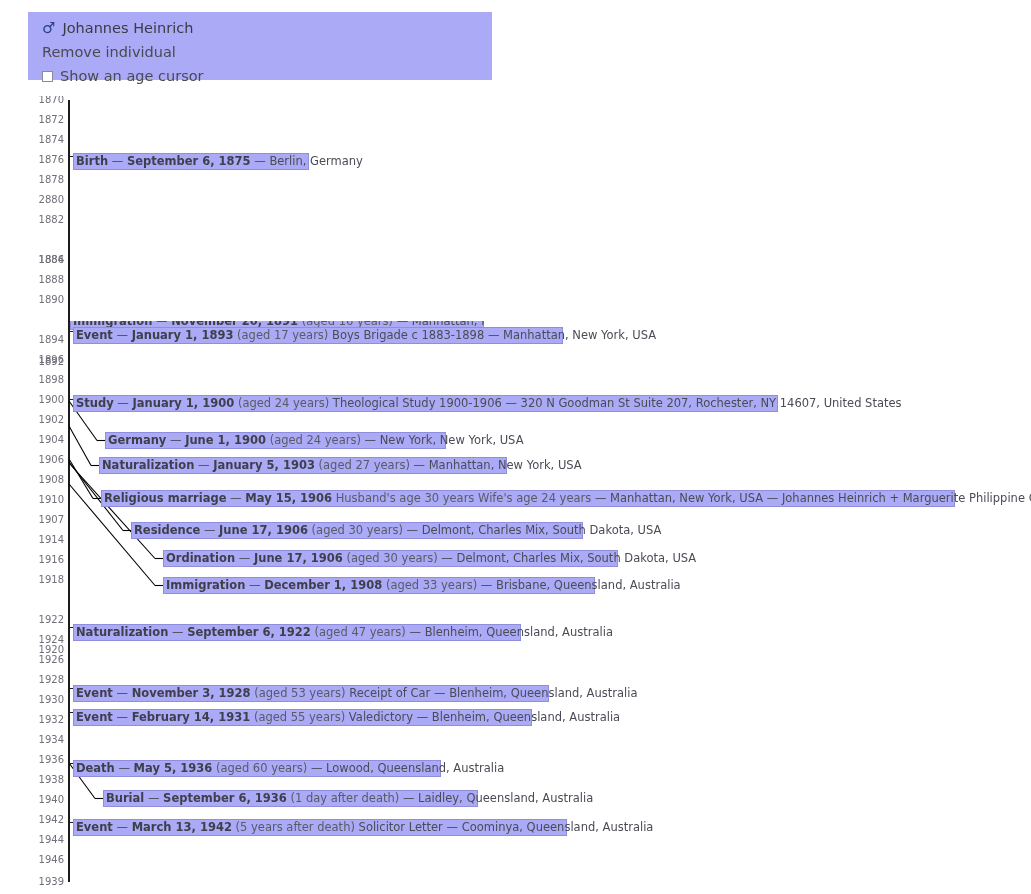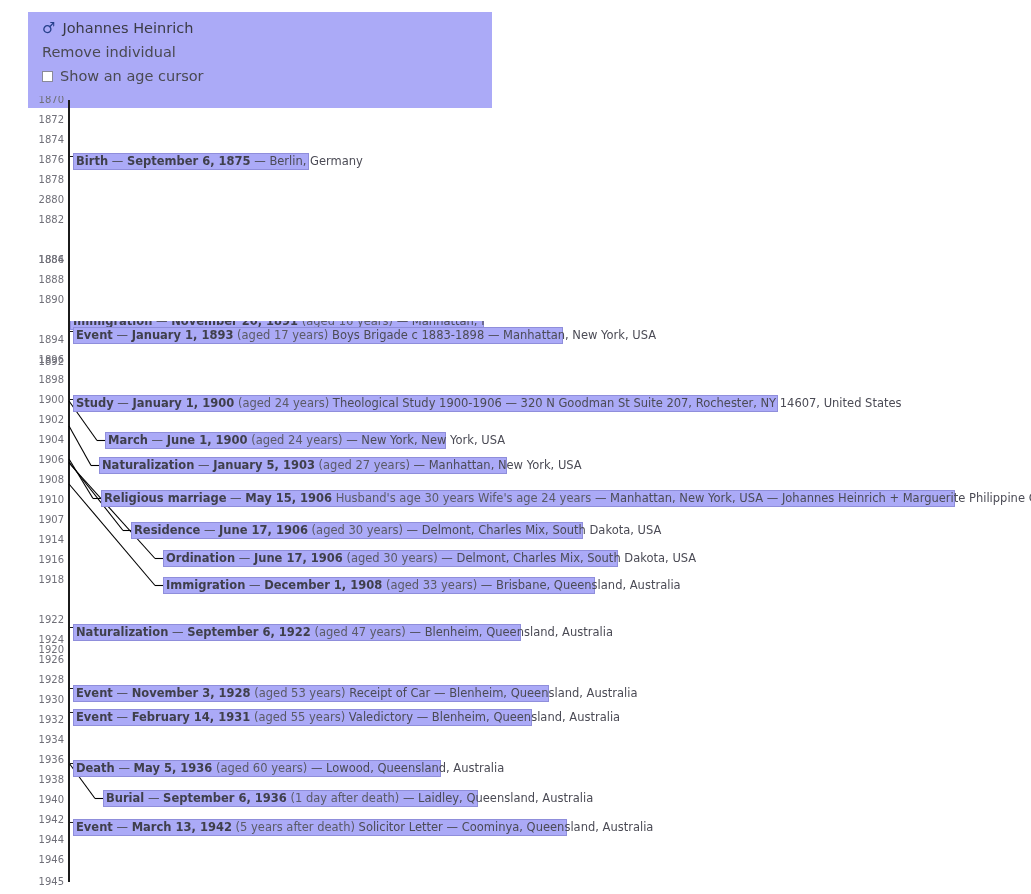--- a/index.html
+++ b/index.html
@@ -14,21 +14,21 @@
     overflow: hidden;
     font-family: "DejaVu Sans", "Liberation Sans", sans-serif;
   }
 
   
   #person-panel {
     position: absolute;
     left: 28px;
     top: 12px;
     width: 464px;
-    height: 96px;
+    height: 68px;
     background: #abaaf7;
     box-sizing: border-box;
     padding: 4px 0 0 14px;
   }
   .panel-row {
     height: 24px;
     line-height: 24px;
     color: #4a4a52;
     font-size: 14.5px;
     white-space: nowrap;
@@ -256,21 +256,21 @@
       <div class="year-wrap" style="top: 718px;">
         <div class="year-label">1942</div>
       </div>
       <div class="year-wrap" style="top: 738px;">
         <div class="year-label">1944</div>
       </div>
       <div class="year-wrap" style="top: 758px;">
         <div class="year-label">1946</div>
       </div>
       <div class="year-wrap" style="top: 780px;">
-        <div class="year-label">1945</div>
+        <div class="year-label">1939</div>
       </div>
     </div>
   <div id="leaders">
       <svg width="1031" height="798" class="leader" style="position: absolute; left: 0px; top: 0px;">
         <line x1="69" y1="305" x2="97" y2="344.5"></line>
         <line x1="97" y1="344.5" x2="105" y2="344.5"></line>
         <line x1="69" y1="330" x2="91" y2="369.5"></line>
         <line x1="91" y1="369.5" x2="99" y2="369.5"></line>
         <line x1="69" y1="363" x2="93" y2="402.5"></line>
         <line x1="93" y1="402.5" x2="101" y2="402.5"></line>
@@ -291,21 +291,21 @@
       <div class="tick" style="left: 68px; top: 592px; width: 5px;"></div>
       <div class="tick" style="left: 68px; top: 616px; width: 5px;"></div>
       <div class="tick" style="left: 68px; top: 667px; width: 5px;"></div>
       <div class="tick" style="left: 68px; top: 726px; width: 5px;"></div>
     </div>
   <div id="event-labels">
       <div class="event-label" title="Birth — September 6, 1875 — Berlin, Germany" style="left: 73px; top: 57px; width: 236px;"><span class="ev-type">Birth</span><span class="ev-dash"> — </span><span class="ev-date">September 6, 1875</span><span class="ev-rest"> — Berlin, Germany</span></div>
       <div class="event-label clipped-top" title="Immigration — November 20, 1891 (aged 16 years) — Manhattan, New York, USA" style="left: 70px; top: 217px; width: 414px;"><span class="ev-type">Immigration</span><span class="ev-dash"> — </span><span class="ev-date">November 20, 1891</span><span class="ev-age"> (aged 16 years)</span><span class="ev-rest"> — Manhattan, New York, USA</span></div>
       <div class="event-label" title="Event — January 1, 1893 (aged 17 years) Boys Brigade c 1883-1898 — Manhattan, New York, USA" style="left: 73px; top: 231px; width: 490px;"><span class="ev-type">Event</span><span class="ev-dash"> — </span><span class="ev-date">January 1, 1893</span><span class="ev-age"> (aged 17 years)</span><span class="ev-rest"> Boys Brigade c 1883-1898</span><span class="ev-rest"> — Manhattan, New York, USA</span></div>
       <div class="event-label" title="Study — January 1, 1900 (aged 24 years) Theological Study 1900-1906 — 320 N Goodman St Suite 207, Rochester, NY 14607, United States" style="left: 73px; top: 299px; width: 705px;"><span class="ev-type">Study</span><span class="ev-dash"> — </span><span class="ev-date">January 1, 1900</span><span class="ev-age"> (aged 24 years)</span><span class="ev-rest"> Theological Study 1900-1906</span><span class="ev-rest"> — 320 N Goodman St Suite 207, Rochester, NY 14607, United States</span></div>
-      <div class="event-label" title="Census — June 1, 1900 (aged 24 years) — New York, New York, USA" style="left: 105px; top: 336px; width: 341px;"><span class="ev-type">March</span><span class="ev-dash"> — </span><span class="ev-date">June 1, 1900</span><span class="ev-age"> (aged 24 years)</span><span class="ev-rest"> — New York, New York, USA</span></div>
+      <div class="event-label" title="Census — June 1, 1900 (aged 24 years) — New York, New York, USA" style="left: 105px; top: 336px; width: 341px;"><span class="ev-type">Germany</span><span class="ev-dash"> — </span><span class="ev-date">June 1, 1900</span><span class="ev-age"> (aged 24 years)</span><span class="ev-rest"> — New York, New York, USA</span></div>
       <div class="event-label" title="Naturalization — January 5, 1903 (aged 27 years) — Manhattan, New York, USA" style="left: 99px; top: 361px; width: 408px;"><span class="ev-type">Naturalization</span><span class="ev-dash"> — </span><span class="ev-date">January 5, 1903</span><span class="ev-age"> (aged 27 years)</span><span class="ev-rest"> — Manhattan, New York, USA</span></div>
       <div class="event-label" title="Religious marriage — May 15, 1906 Husband's age 30 years Wife's age 24 years — Manhattan, New York, USA — Johannes Heinrich + Marguerite Philippine Clara Olm" style="left: 101px; top: 394px; width: 854px;"><span class="ev-type">Religious marriage</span><span class="ev-dash"> — </span><span class="ev-date">May 15, 1906</span><span class="ev-age"> Husband's age 30 years Wife's age 24 years</span><span class="ev-rest"> — Manhattan, New York, USA</span><span class="ev-rest"> — Johannes Heinrich + Marguerite Philippine Clara Olm</span></div>
       <div class="event-label" title="Residence — June 17, 1906 (aged 30 years) — Delmont, Charles Mix, South Dakota, USA" style="left: 131px; top: 426px; width: 452px;"><span class="ev-type">Residence</span><span class="ev-dash"> — </span><span class="ev-date">June 17, 1906</span><span class="ev-age"> (aged 30 years)</span><span class="ev-rest"> — Delmont, Charles Mix, South Dakota, USA</span></div>
       <div class="event-label" title="Ordination — June 17, 1906 (aged 30 years) — Delmont, Charles Mix, South Dakota, USA" style="left: 163px; top: 454px; width: 455px;"><span class="ev-type">Ordination</span><span class="ev-dash"> — </span><span class="ev-date">June 17, 1906</span><span class="ev-age"> (aged 30 years)</span><span class="ev-rest"> — Delmont, Charles Mix, South Dakota, USA</span></div>
       <div class="event-label" title="Immigration — December 1, 1908 (aged 33 years) — Brisbane, Queensland, Australia" style="left: 163px; top: 481px; width: 432px;"><span class="ev-type">Immigration</span><span class="ev-dash"> — </span><span class="ev-date">December 1, 1908</span><span class="ev-age"> (aged 33 years)</span><span class="ev-rest"> — Brisbane, Queensland, Australia</span></div>
       <div class="event-label" title="Naturalization — September 6, 1922 (aged 47 years) — Blenheim, Queensland, Australia" style="left: 73px; top: 528px; width: 448px;"><span class="ev-type">Naturalization</span><span class="ev-dash"> — </span><span class="ev-date">September 6, 1922</span><span class="ev-age"> (aged 47 years)</span><span class="ev-rest"> — Blenheim, Queensland, Australia</span></div>
       <div class="event-label" title="Event — November 3, 1928 (aged 53 years) Receipt of Car — Blenheim, Queensland, Australia" style="left: 73px; top: 589px; width: 476px;"><span class="ev-type">Event</span><span class="ev-dash"> — </span><span class="ev-date">November 3, 1928</span><span class="ev-age"> (aged 53 years)</span><span class="ev-rest"> Receipt of Car</span><span class="ev-rest"> — Blenheim, Queensland, Australia</span></div>
       <div class="event-label" title="Event — February 14, 1931 (aged 55 years) Valedictory — Blenheim, Queensland, Australia" style="left: 73px; top: 613px; width: 459px;"><span class="ev-type">Event</span><span class="ev-dash"> — </span><span class="ev-date">February 14, 1931</span><span class="ev-age"> (aged 55 years)</span><span class="ev-rest"> Valedictory</span><span class="ev-rest"> — Blenheim, Queensland, Australia</span></div>
       <div class="event-label" title="Death — May 5, 1936 (aged 60 years) — Lowood, Queensland, Australia" style="left: 73px; top: 664px; width: 368px;"><span class="ev-type">Death</span><span class="ev-dash"> — </span><span class="ev-date">May 5, 1936</span><span class="ev-age"> (aged 60 years)</span><span class="ev-rest"> — Lowood, Queensland, Australia</span></div>
       <div class="event-label" title="Burial — May 6, 1936 (1 day after death) — Laidley, Queensland, Australia" style="left: 103px; top: 694px; width: 375px;"><span class="ev-type">Burial</span><span class="ev-dash"> — </span><span class="ev-date">September 6, 1936</span><span class="ev-age"> (1 day after death)</span><span class="ev-rest"> — Laidley, Queensland, Australia</span></div>

